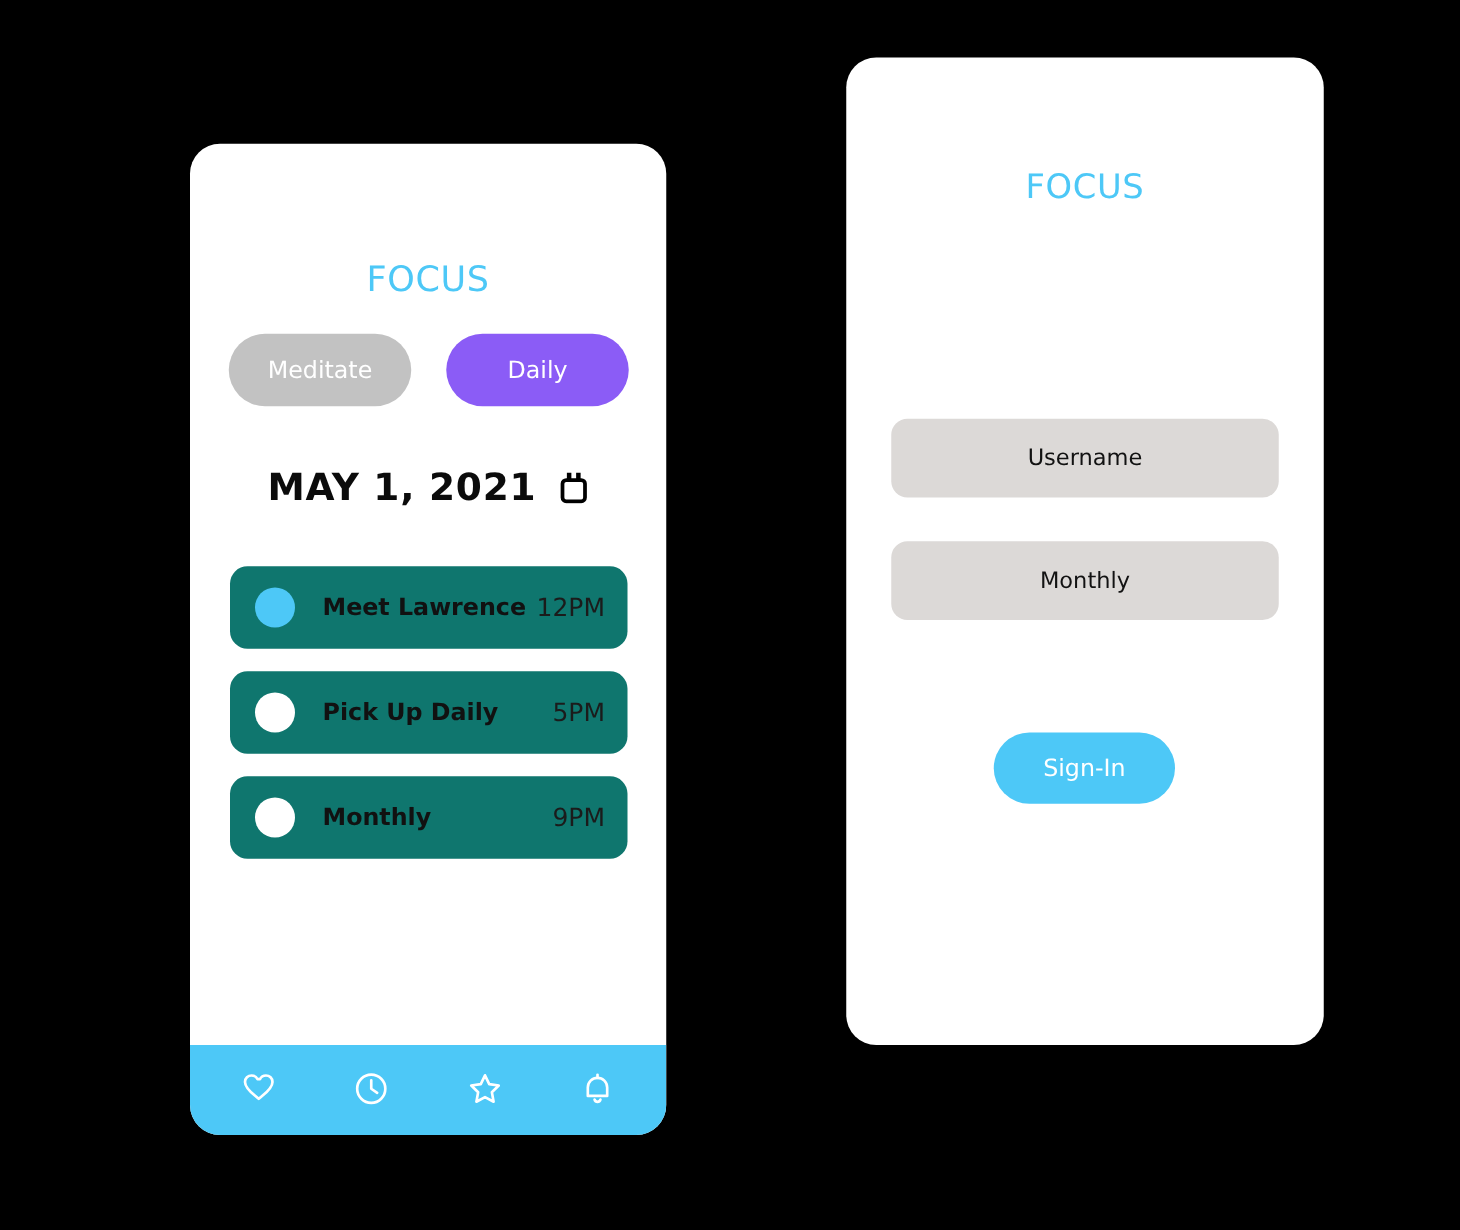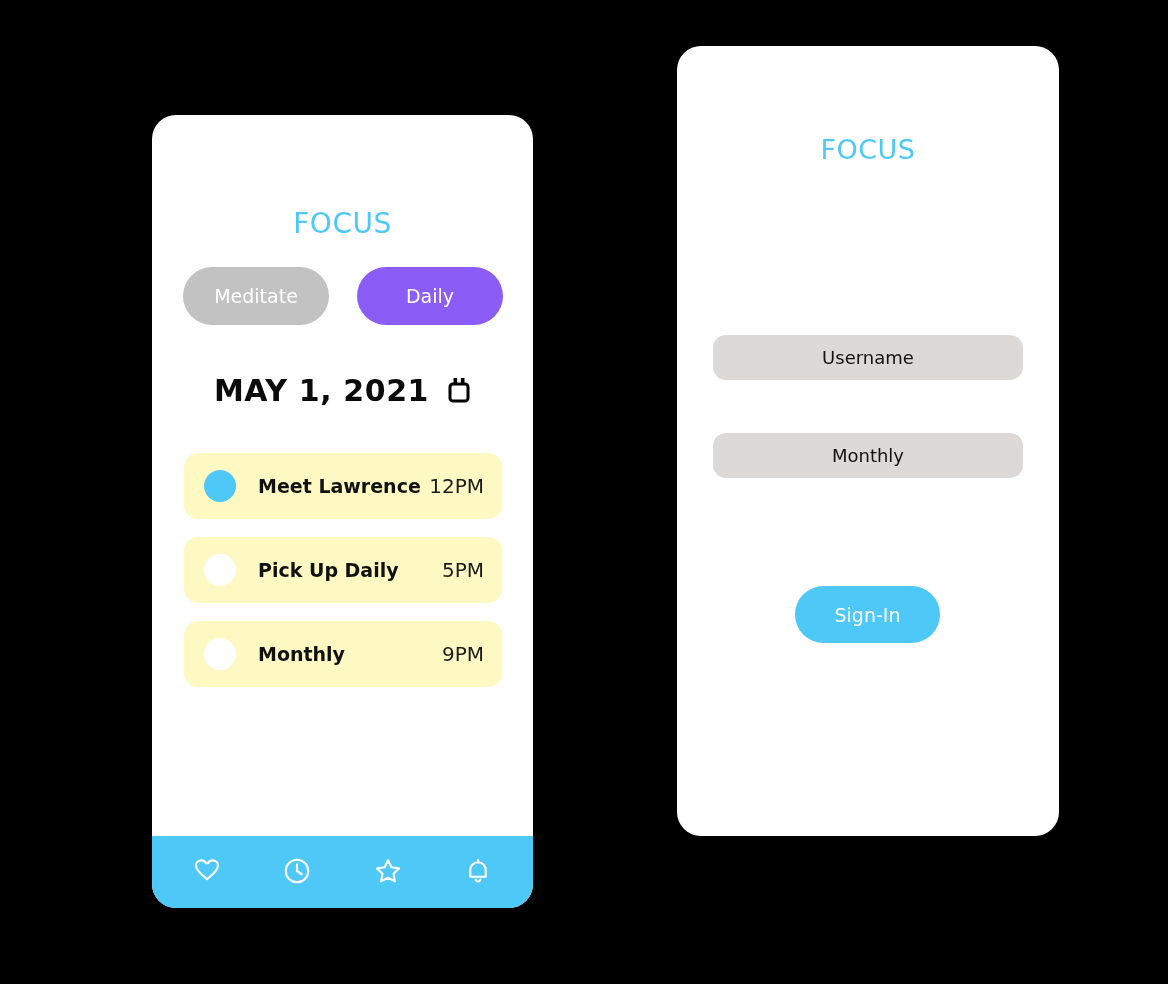--- a/index.html
+++ b/index.html
@@ -123,21 +123,21 @@
     left: 32px;
     width: 318px;
     display: flex;
     flex-direction: column;
     gap: 18px;
   }
 
   .task-row {
     position: relative;
     height: 66px;
-    background: #fef9c3;
+    background: #0f766e;
     border-radius: 14px;
     display: flex;
     align-items: center;
     padding-left: 20px;
     cursor: pointer;
   }
 
   .task-dot {
     width: 32px;
     height: 32px;
@@ -189,21 +189,21 @@
     cursor: pointer;
     background: none;
     border: none;
   }
 
   
   .field {
     position: absolute;
     left: 36px;
     width: 310px;
-    height: 45px;
+    height: 63px;
     background: #DCD9D7;
     border-radius: 13px;
     display: flex;
     align-items: center;
     justify-content: center;
     cursor: text;
   }
 
   #field-username { top: 289px; }
   #field-password { top: 387px; }

